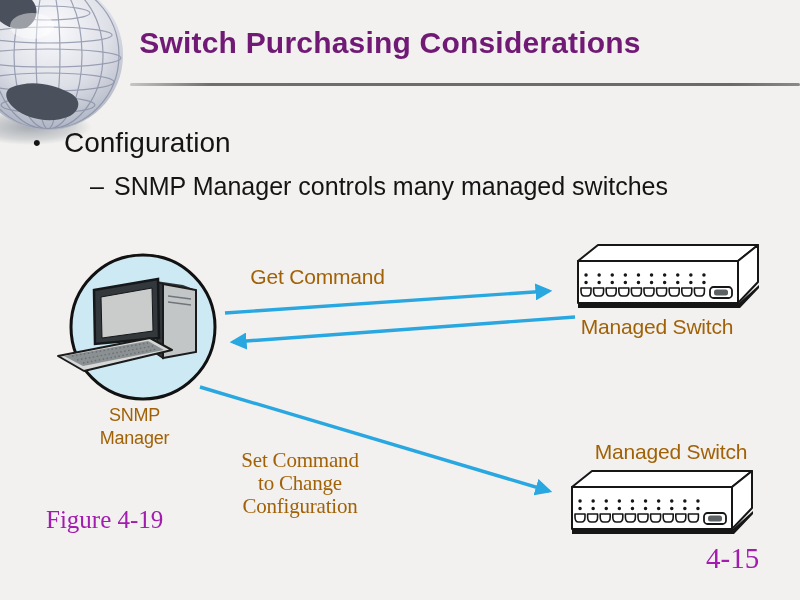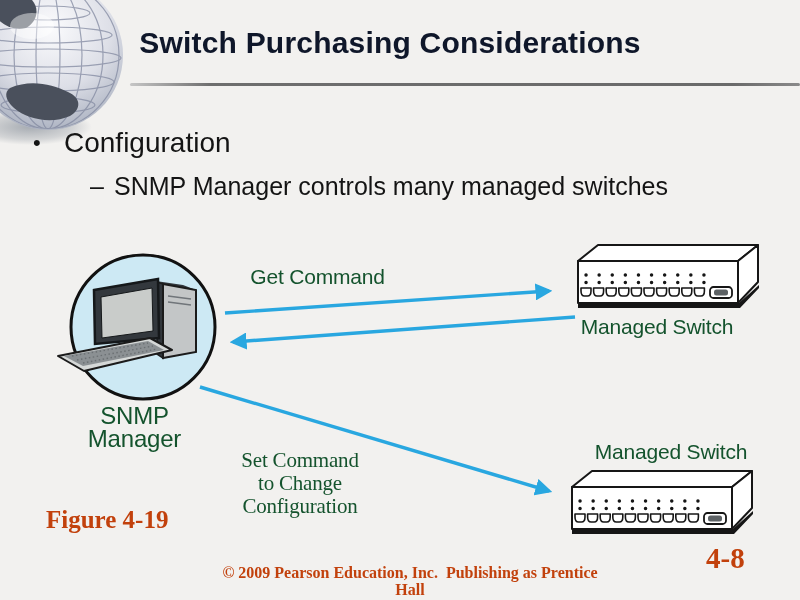--- a/index.html
+++ b/index.html
@@ -5,50 +5,50 @@
   html,body { margin:0; padding:0; background:#888; }
   .slide {
     position:relative; width:800px; height:600px; overflow:hidden;
     background:#f2f1ef;
     font-family:"Liberation Sans", sans-serif;
   }
   .abs { position:absolute; }
 
   .title {
     left:120px; top:26px; width:540px;
-    text-align:center; font-size:30px; font-weight:bold; color:#0f172a;
+    text-align:center; font-size:30px; font-weight:bold; color:#701a75;
     letter-spacing:0.2px; white-space:nowrap;
   }
   .rule {
     left:130px; top:83px; width:670px; height:3px;
     background:linear-gradient(to right,#c6c6c6,#6e6e6e 12%,#6a6a6a 90%,#8a8a8a);
     border-radius:2px;
   }
 
   .bullet { display:flex; color:#141414; }
   .bullet .marker { flex:0 0 auto; }
   .lvl1 { left:33px; top:127px; font-size:28px; }
   .lvl1 .marker { width:31px; font-size:22px; padding-top:3px; }
   .lvl2 { left:90px; top:172px; font-size:25px; }
   .lvl2 .marker { width:24px; }
 
   .diagram { left:0; top:230px; }
 
   .dlabel {
-    color:#14532d; font-size:21px; line-height:22px;
+    color:#a16207; font-size:21px; line-height:22px;
     text-align:center; white-space:pre-line; letter-spacing:-0.2px;
   }
   .lbl-get      { left:235px; top:266px; width:165px; }
   .lbl-response { left:345px; top:340px; width:228px; font-size:20px; line-height:19px; }
   .lbl-set      { left:205px; top:449px; width:190px; line-height:23px;font-family:Liberation Serif, serif; }
-  .lbl-snmp     { left:62px;  top:404px; width:145px; font-size:24px; line-height:23px; }
+  .lbl-snmp     { left:62px;  top:404px; width:145px; font-size:18px; line-height:23px; }
   .lbl-msw-top    { left:567px; top:316px; width:180px; }
   .lbl-msw-bottom { left:581px; top:441px; width:180px; }
 
-  .serif { font-family:"Liberation Serif", serif; color:#c2410c;font-weight:bold; }
+  .serif { font-family:"Liberation Serif", serif; color:#a21caf; }
   .figure  { left:46px;  top:506px; font-size:25px; }
   .pagenum { left:706px; top:542px; font-size:29px; }
   .footer  {
     left:20px; top:564px; width:780px;
     text-align:center; font-size:16px; line-height:17px;
     white-space:pre-wrap;
   }
 </style>
 </head>
 <body>
@@ -159,16 +159,14 @@
   <div class="abs dlabel lbl-get">Get Command</div>
   <div class="abs dlabel lbl-set">Set Command
 to Change
 Configuration</div>
   <div class="abs dlabel lbl-snmp">SNMP
 Manager</div>
   <div class="abs dlabel lbl-msw-top">Managed Switch</div>
   <div class="abs dlabel lbl-msw-bottom">Managed Switch</div>
 
   <div class="abs serif figure">Figure 4-19</div>
-  <div class="abs serif pagenum">4-8</div>
-  <div class="abs serif footer">© 2009 Pearson Education, Inc.  Publishing as Prentice
-Hall</div>
+  <div class="abs serif pagenum">4-15</div>
 </div>
 
 </body></html>

